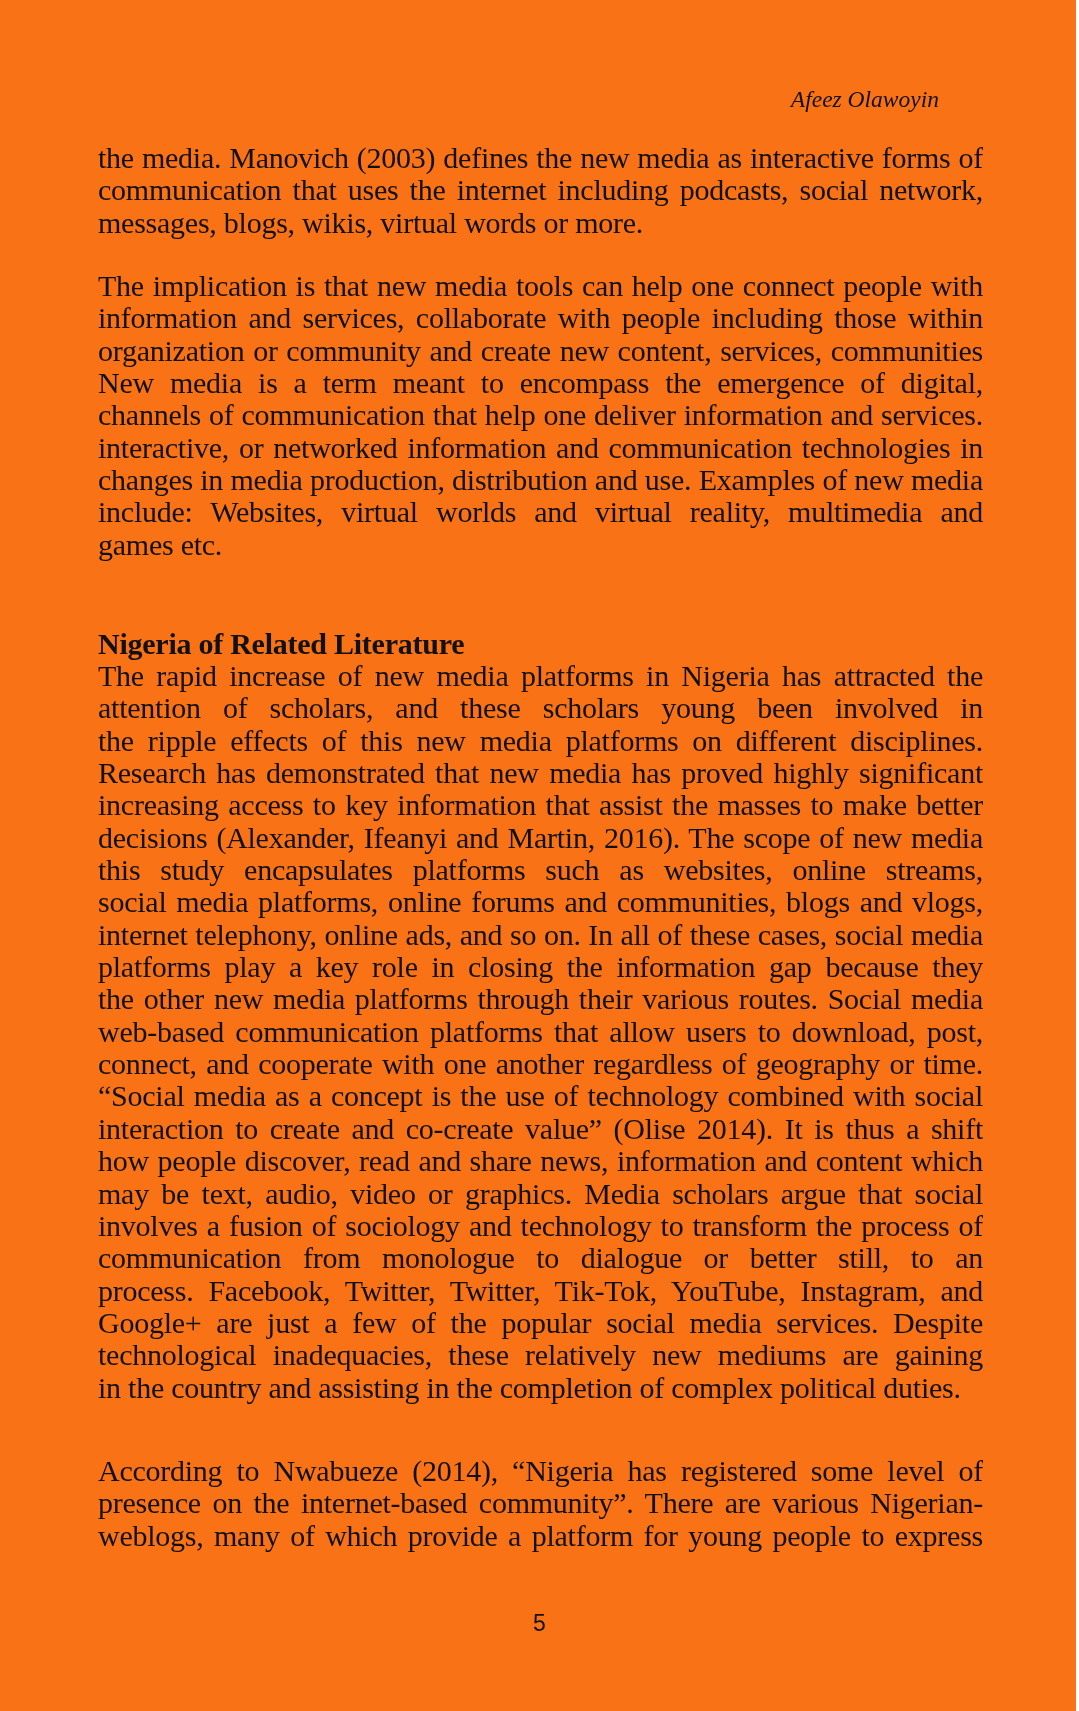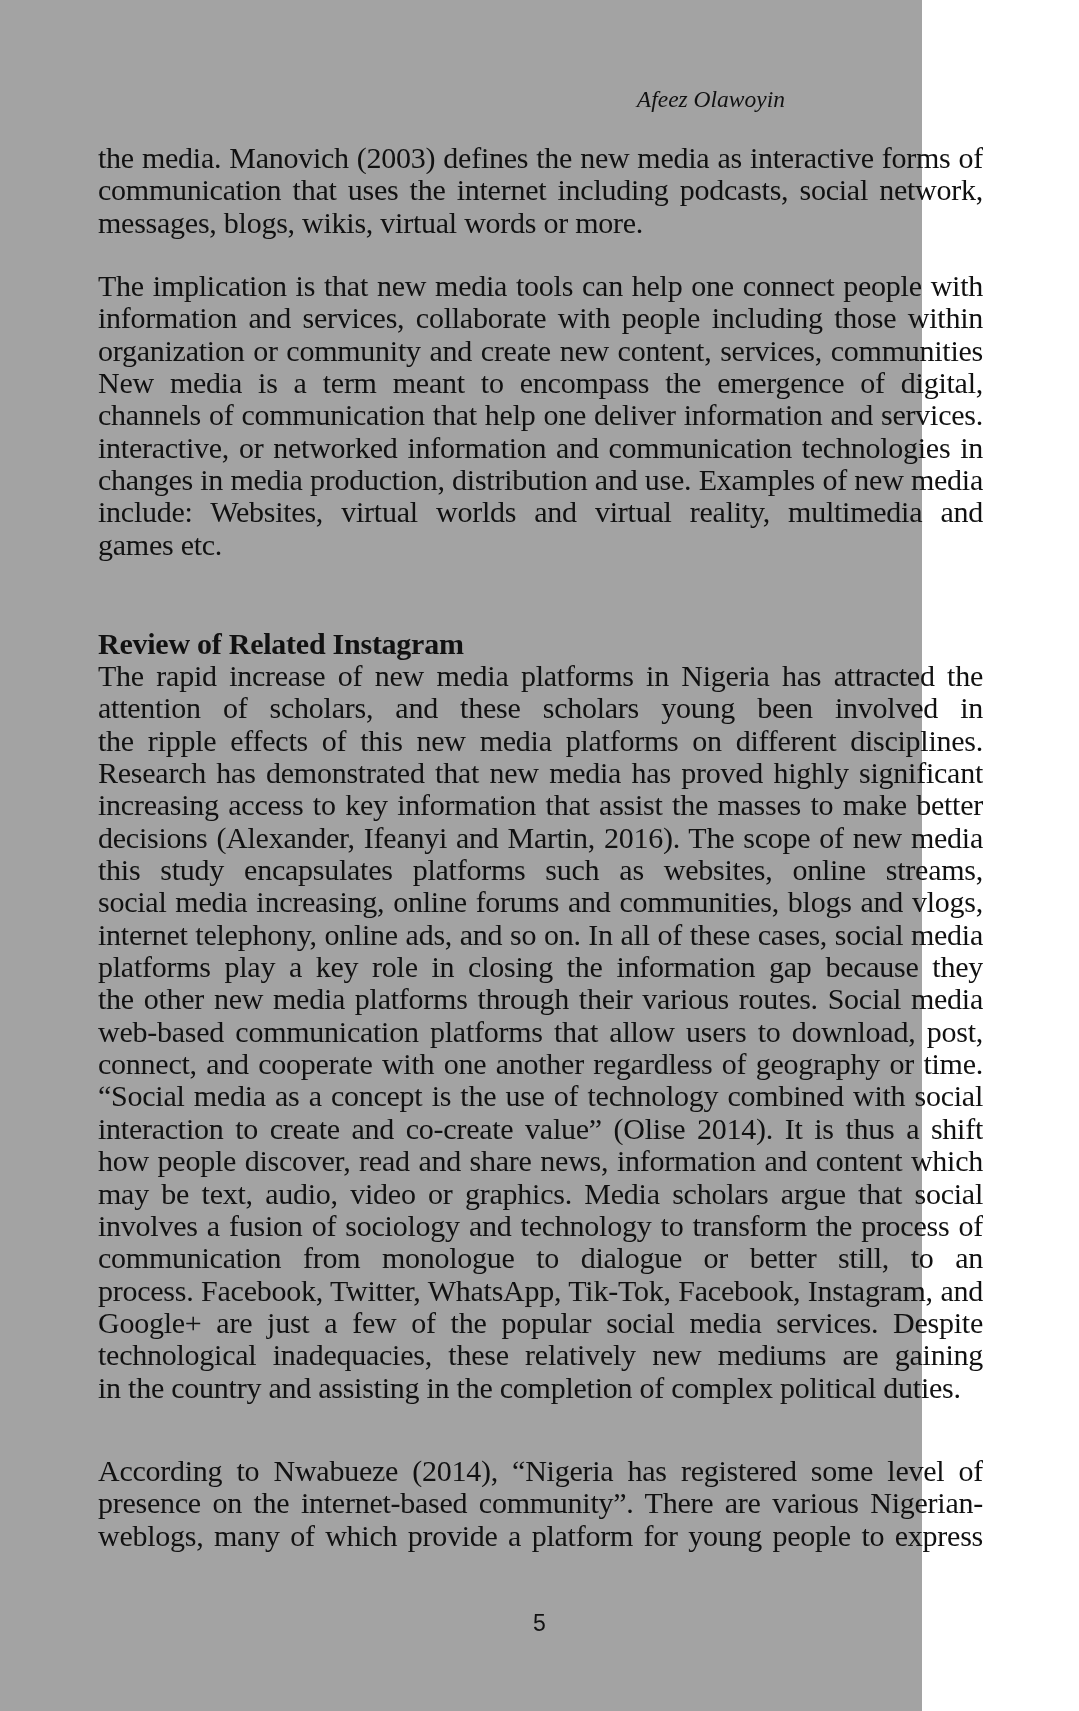--- a/index.html
+++ b/index.html
@@ -11,23 +11,23 @@
       width: 1079px;
       height: 1711px;
       position: relative;
       overflow: hidden;
       font-family: "Liberation Serif", "DejaVu Serif", serif;
       color: #111111;
     }
     .page {
       position: absolute;
       left: 0; top: 0;
-      width: 922px;
+      width: 1076px;
       height: 1711px;
-      background: #a3a3a3;
+      background: #f97316;
     }
     .running-header {
       position: absolute;
       top: 84px;
       right: 137px;
       font-style: italic;
       font-size: 23.5px;
       line-height: 30px;
       color: #111;
     }
@@ -98,43 +98,43 @@
     <span class="line j">information and services, collaborate with people including those within ones</span>
     <span class="line j">organization or community and create new content, services, communities and</span>
     <span class="line j">New media is a term meant to encompass the emergence of digital,</span>
     <span class="line j">channels of communication that help one deliver information and services.</span>
     <span class="line j">interactive, or networked information and communication technologies in</span>
     <span class="line j">changes in media production, distribution and use. Examples of new media</span>
     <span class="line j">include: Websites, virtual worlds and virtual reality, multimedia and computer</span>
     <span class="line j last">games etc.</span>
   </div>
 
-  <div class="body-text heading" id="section-heading">Review of Related Instagram</div>
+  <div class="body-text heading" id="section-heading">Nigeria of Related Literature</div>
 
   <div class="body-text" id="para3">
     <span class="line j">The rapid increase of new media platforms in Nigeria has attracted the</span>
     <span class="line j">attention of scholars, and these scholars young been involved in investigating</span>
     <span class="line j">the ripple effects of this new media platforms on different disciplines.</span>
     <span class="line j">Research has demonstrated that new media has proved highly significant in</span>
     <span class="line j">increasing access to key information that assist the masses to make better</span>
     <span class="line j">decisions (Alexander, Ifeanyi and Martin, 2016). The scope of new media in</span>
     <span class="line j">this study encapsulates platforms such as websites, online streams, emailing,</span>
-    <span class="line j">social media increasing, online forums and communities, blogs and vlogs,</span>
+    <span class="line j">social media platforms, online forums and communities, blogs and vlogs,</span>
     <span class="line j">internet telephony, online ads, and so on. In all of these cases, social media</span>
     <span class="line j">platforms play a key role in closing the information gap because they house</span>
     <span class="line j">the other new media platforms through their various routes. Social media are</span>
     <span class="line j">web-based communication platforms that allow users to download, post,</span>
     <span class="line j">connect, and cooperate with one another regardless of geography or time.</span>
     <span class="line j">“Social media as a concept is the use of technology combined with social</span>
     <span class="line j">interaction to create and co-create value” (Olise 2014). It is thus a shift from</span>
     <span class="line j">how people discover, read and share news, information and content which</span>
     <span class="line j">may be text, audio, video or graphics. Media scholars argue that social media</span>
     <span class="line j">involves a fusion of sociology and technology to transform the process of</span>
     <span class="line j">communication from monologue to dialogue or better still, to an interactive</span>
-    <span class="line j">process. Facebook, Twitter, WhatsApp, Tik-Tok, Facebook, Instagram, and</span>
+    <span class="line j">process. Facebook, Twitter, Twitter, Tik-Tok, YouTube, Instagram, and</span>
     <span class="line j">Google+ are just a few of the popular social media services. Despite Nigeria's</span>
     <span class="line j">technological inadequacies, these relatively new mediums are gaining appeal</span>
     <span class="line j last">in the country and assisting in the completion of complex political duties.</span>
   </div>
 
   <div class="body-text" id="para4">
     <span class="line j">According to Nwabueze (2014), “Nigeria has registered some level of</span>
     <span class="line j">presence on the internet-based community”. There are various Nigerian-run</span>
     <span class="line j">weblogs, many of which provide a platform for young people to express</span>
   </div>

